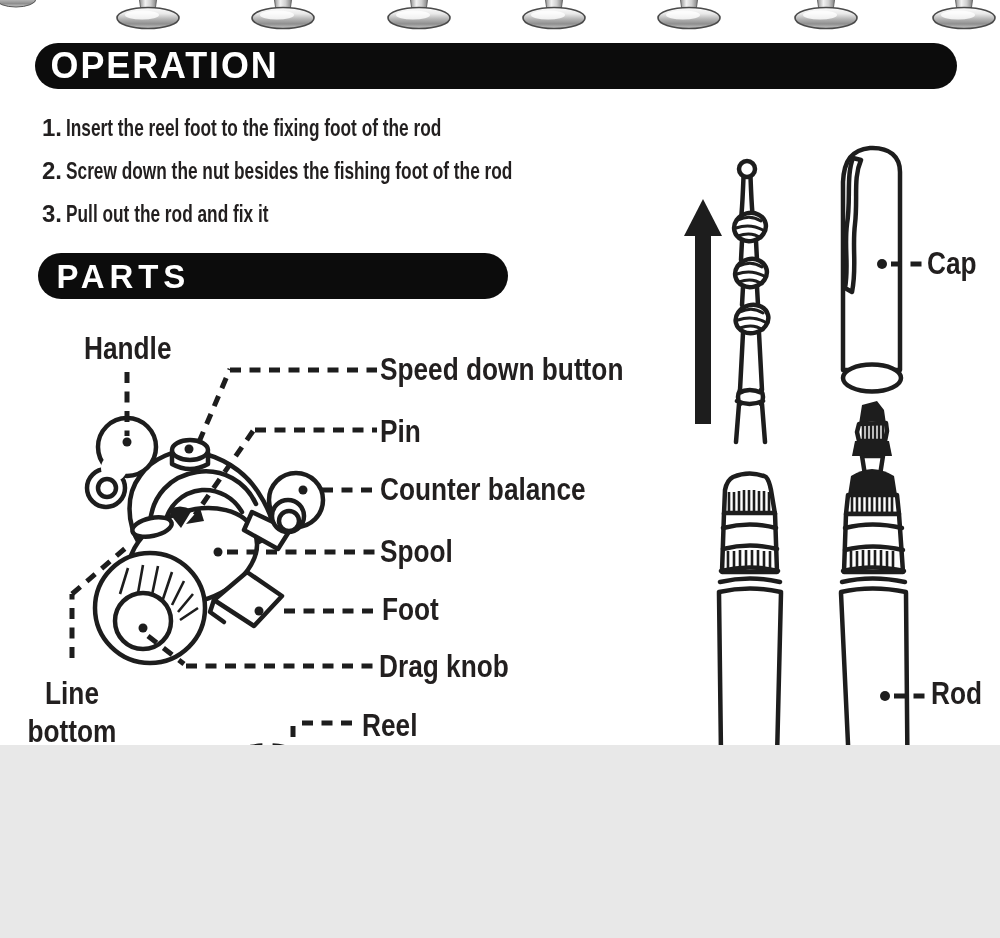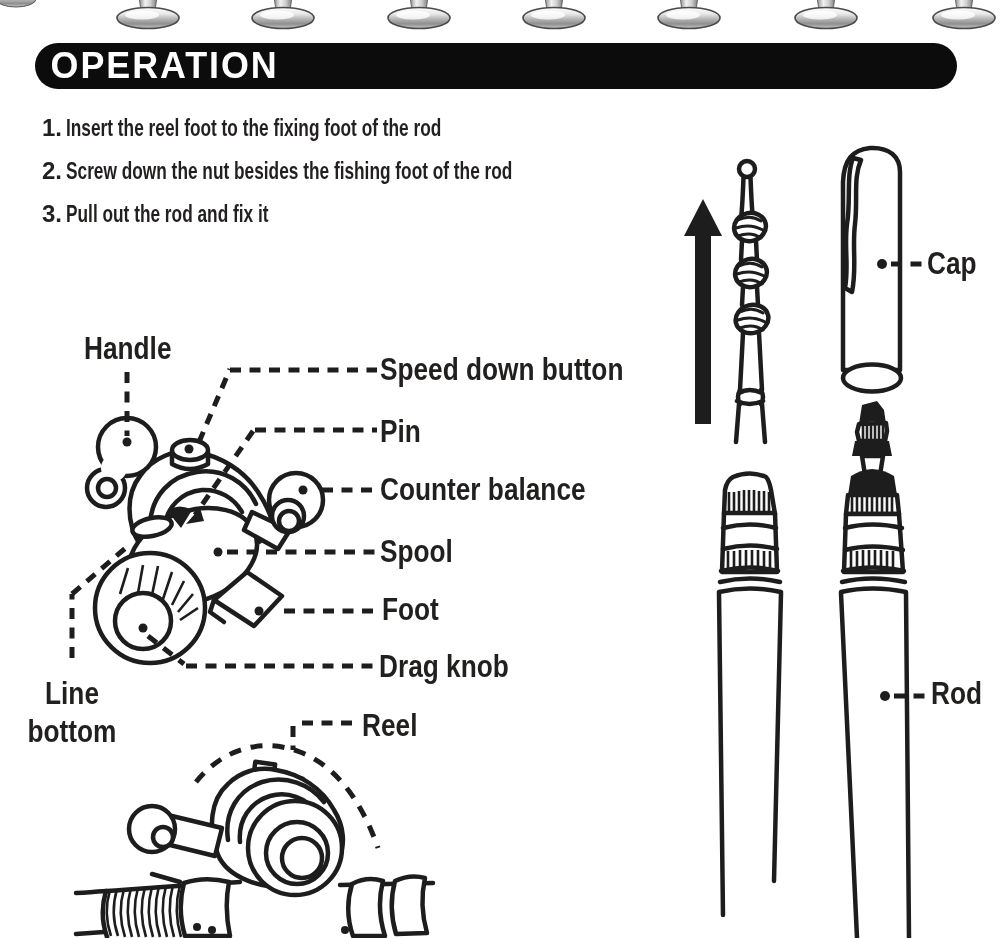--- a/index.html
+++ b/index.html
@@ -1,16 +1,16 @@
 <!DOCTYPE html>
 <html><head>
 <meta charset="utf-8">
 <style>
   html,body{margin:0;padding:0;background:#e8e8e8;}
-  .page{position:relative;width:1000px;height:938px;background:#ffffff;overflow:hidden;
+  .page{position:relative;width:1000px;height:745px;background:#ffffff;overflow:hidden;
         font-family:"Liberation Sans",sans-serif;color:#221f1f;}
   svg.art{position:absolute;left:0;top:0;}
   .s   {fill:none;stroke:#1d1d1d;stroke-width:4.5;stroke-linecap:round;stroke-linejoin:round;}
   .sf  {fill:#ffffff;stroke:#1d1d1d;stroke-width:4.5;stroke-linejoin:round;}
   .thin{fill:none;stroke:#1d1d1d;stroke-width:3;stroke-linecap:round;}
   .hat {fill:none;stroke:#1d1d1d;stroke-width:2.6;}
   .dash{fill:none;stroke:#1d1d1d;stroke-width:5;stroke-dasharray:11 8.5;stroke-linecap:butt;}
   .blk {fill:#1d1d1d;stroke:none;}
   .dot {fill:#1d1d1d;stroke:none;}
   .banner{position:absolute;background:#0c0c0c;border-radius:26px;display:flex;align-items:center;}
@@ -213,20 +213,23 @@
       <path class="s" d="M843,571 Q872,564 904,571 M842,582 Q872,575 905,582 M841,592 Q872,585 906,592"></path>
       <path class="s" d="M841,593 L857,938 M906,593 L909,938"></path>
       <circle class="dot" cx="885" cy="696" r="5"></circle>
       <path class="dash" d="M894,696 L927,696"></path>
     </g>
   </svg>
 
   <div class="banner" id="op-banner">
     <span class="bt">OPERATION</span>
   </div>
+  <div class="banner" id="parts-banner">
+    <span class="bt">PARTS</span>
+  </div>
 
   <div class="step" style="top:114px">
     <span class="num">1.</span>
     <span class="txt">Insert the reel foot to the fixing foot of the rod</span>
   </div>
   <div class="step" style="top:157px">
     <span class="num">2.</span>
     <span class="txt">Screw down the nut besides the fishing foot of the rod</span>
   </div>
   <div class="step" style="top:200px">

